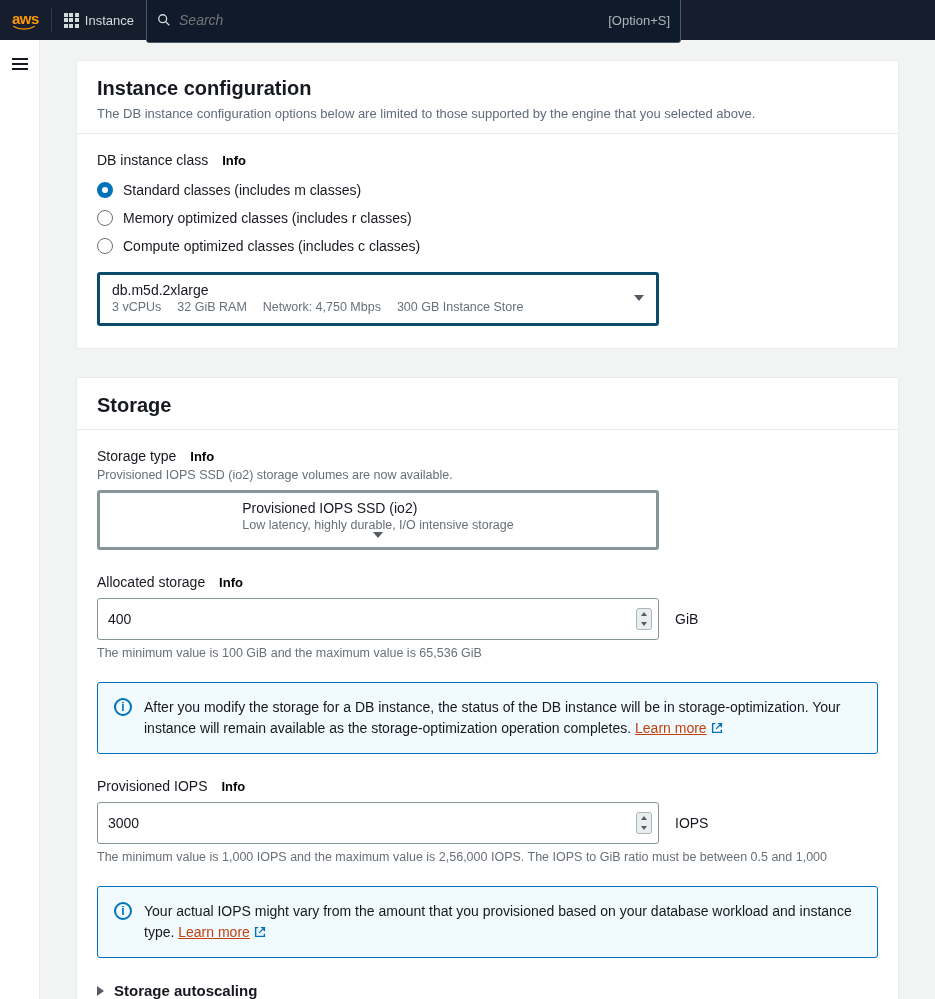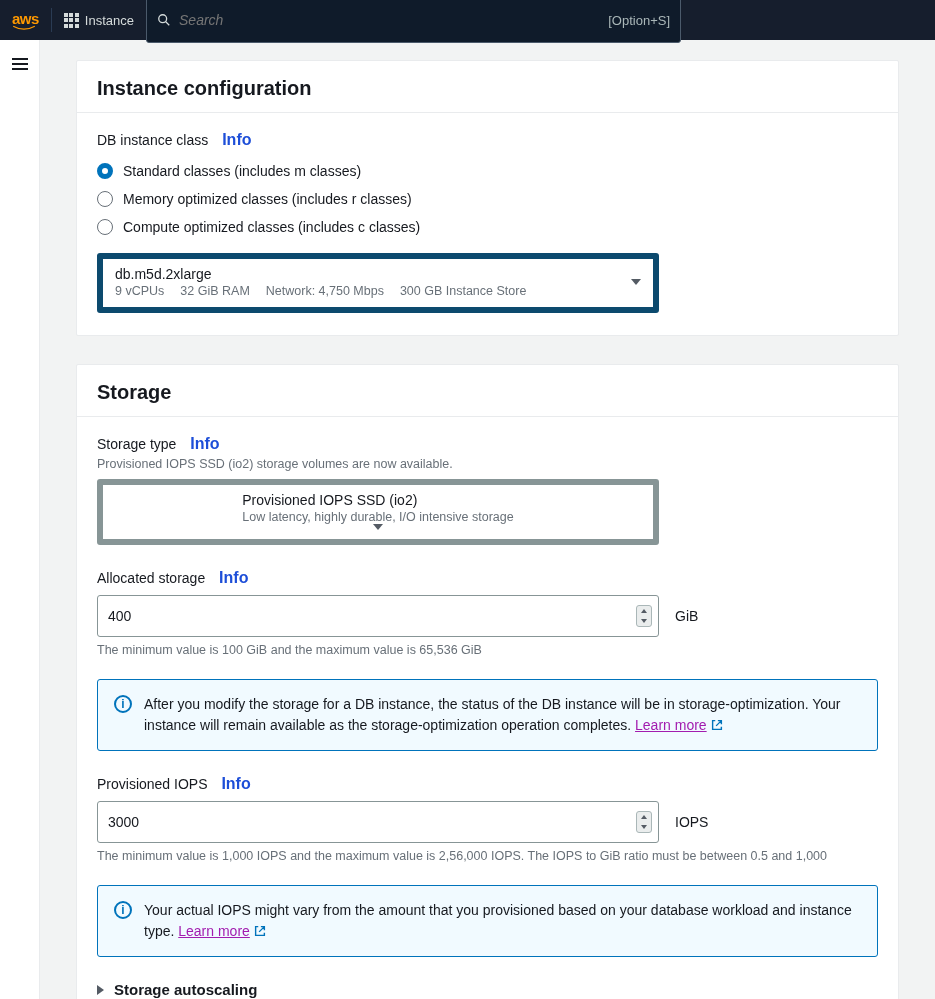--- a/index.html
+++ b/index.html
@@ -74,33 +74,33 @@
     background:#fff;
     border:1px solid #e9ebed;
     border-radius:2px;
     margin-bottom:28px;
   }
   .panel-header { padding:16px 20px 12px 20px; border-bottom:1px solid #e9ebed; }
   .panel-header h2 { font-size:20px; font-weight:700; color:#16191f; }
   .panel-header .subtitle { font-size:13px; color:#5f6b7a; margin-top:6px; }
   .panel-body { padding:18px 20px 22px 20px; }
   .field-label { font-size:14px; font-weight:400; color:#16191f; }
-  .info-link { color:#1d4ed8; font-size:16px; font-weight:700; margin-left:10px; cursor:pointer;margin-top:40px; }
+  .info-link { color:#000000; font-size:13px; font-weight:700; margin-left:10px; cursor:pointer;margin-top:40px; }
   .radio-group { margin-top:14px; display:flex; flex-direction:column; gap:12px; }
   .radio-row { display:flex; align-items:center; gap:10px; cursor:pointer; font-size:14px;}
   .radio {
     width:16px; height:16px; border-radius:50%;
     border:1px solid #687078;
     display:inline-flex; align-items:center; justify-content:center;
     flex-shrink:0;
   }
   .radio.checked { border:5px solid #0073bb; }
   .select-box {
     margin-top:18px;
-    border:6px solid #0c4a6e;
+    border:3px solid #0c4a6e;
     border-radius:3px;
     padding:7px 12px 9px 12px;
     display:flex;
     align-items:center;
     justify-content:space-between;
     cursor:pointer;
     max-width:562px;
   }
   .select-box.gray { border-color:#879596;flex-direction:column; }
   .select-main { font-size:14px; color:#16191f; }
@@ -142,21 +142,21 @@
     gap:12px;
     font-size:14px;
     line-height:1.5;
     margin-top:22px;
   }
   .alert .info-icon {
     width:18px;height:18px;border:2px solid #0073bb;border-radius:50%;color:#0073bb;
     display:flex;align-items:center;justify-content:center;font-weight:700;font-size:12px;flex-shrink:0;
     margin-top:1px;
   }
-  .alert a { color:#a21caf; text-decoration:underline; cursor:pointer; font-weight:400;}
+  .alert a { color:#c2410c; text-decoration:underline; cursor:pointer; font-weight:400;}
   .ext-icon { display:inline-block; vertical-align:-2px; margin-left:3px;}
   .expander { display:flex; align-items:center; gap:10px; cursor:pointer; margin-top:8px;}
   .expander .tri {
     width:0;height:0;border-top:5px solid transparent;border-bottom:5px solid transparent;border-left:7px solid #545b64;
   }
   .expander .label { font-size:15px; font-weight:700; color:#16191f; }
 </style>
 </head>
 <body>
 
@@ -198,20 +198,21 @@
       <span></span>
       <span></span>
     </div>
 </div>
 
 <div class="main">
 
   <div class="panel">
     <div class="panel-header">
       <h2>Instance configuration</h2>
+      <div class="subtitle">The DB instance configuration options below are limited to those supported by the engine that you selected above.</div>
     </div>
     <div class="panel-body">
       <div>
         <span class="field-label">DB instance class</span>
         <span class="info-link">Info</span>
       </div>
       <div class="radio-group">
         <label class="radio-row">
           <span class="radio checked"></span>
           <span>Standard classes (includes m classes)</span>
@@ -222,21 +223,21 @@
         </label>
         <label class="radio-row">
           <span class="radio"></span>
           <span>Compute optimized classes (includes c classes)</span>
         </label>
       </div>
       <div class="select-box">
         <div>
           <div class="select-main">db.m5d.2xlarge</div>
           <div class="select-sub">
-            <span>9 vCPUs</span>
+            <span>3 vCPUs</span>
             <span>32 GiB RAM</span>
             <span>Network: 4,750 Mbps</span>
             <span>300 GB Instance Store</span>
           </div>
         </div>
         <div class="caret-down"></div>
       </div>
     </div>
   </div>
 

